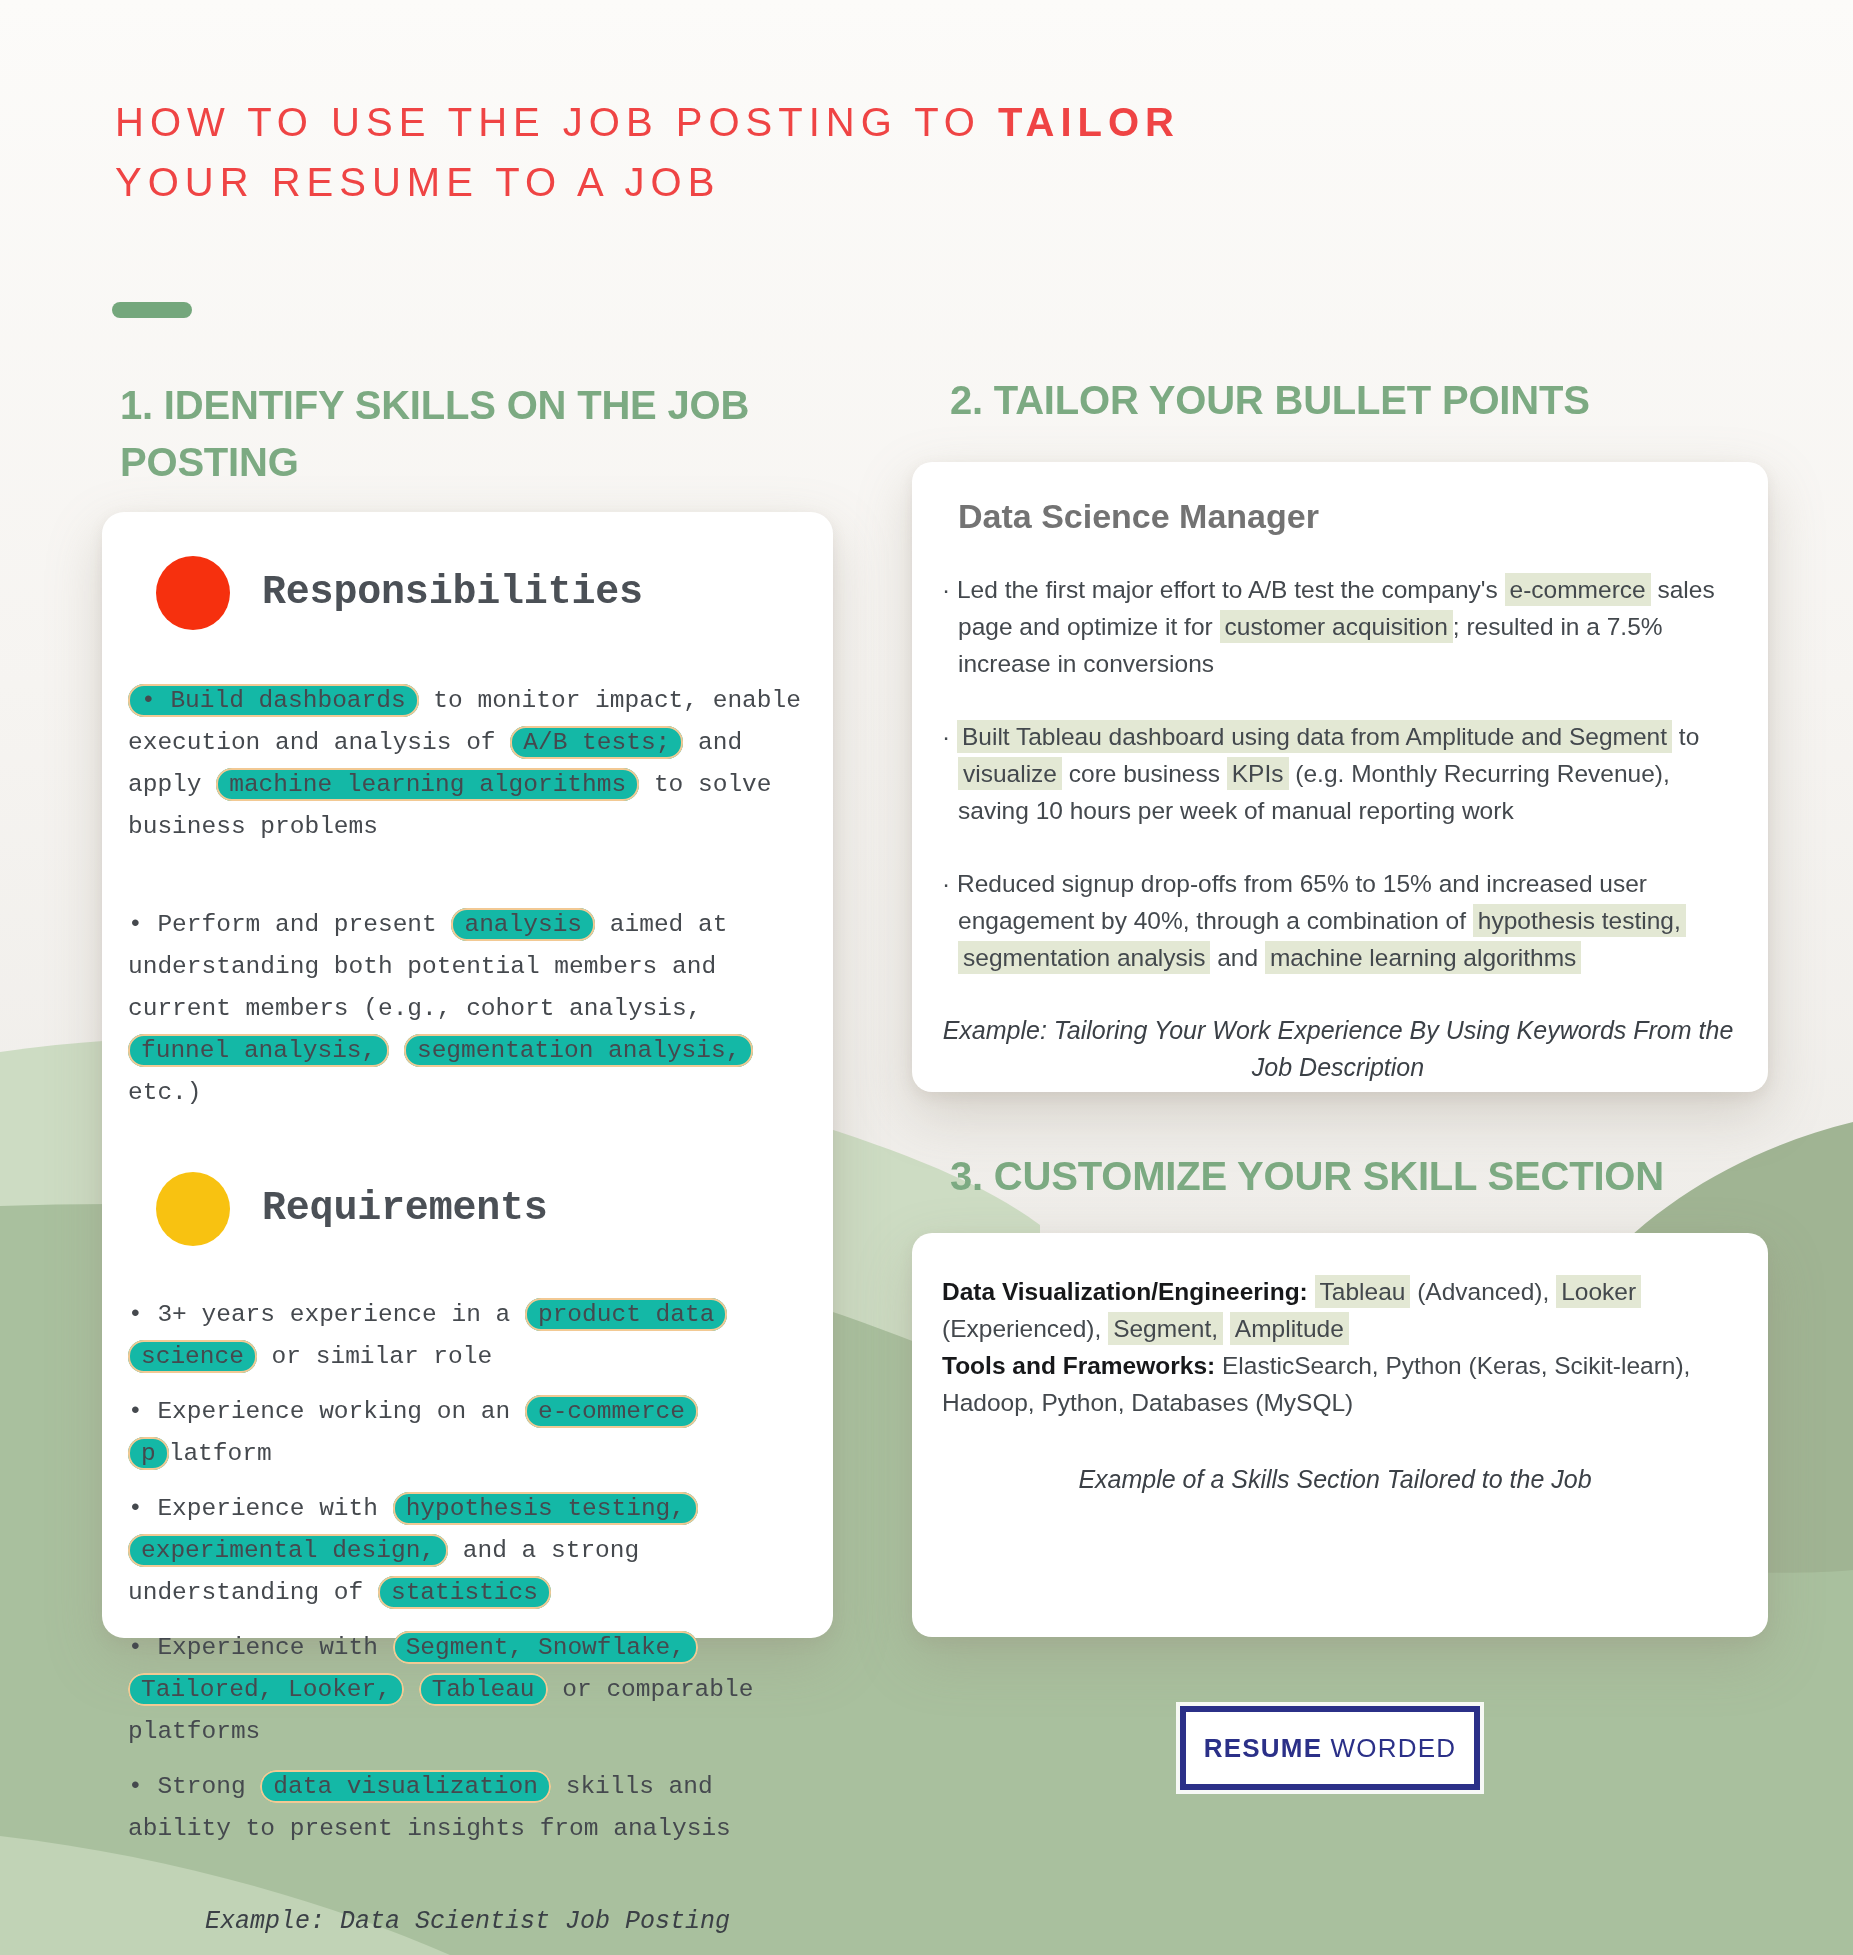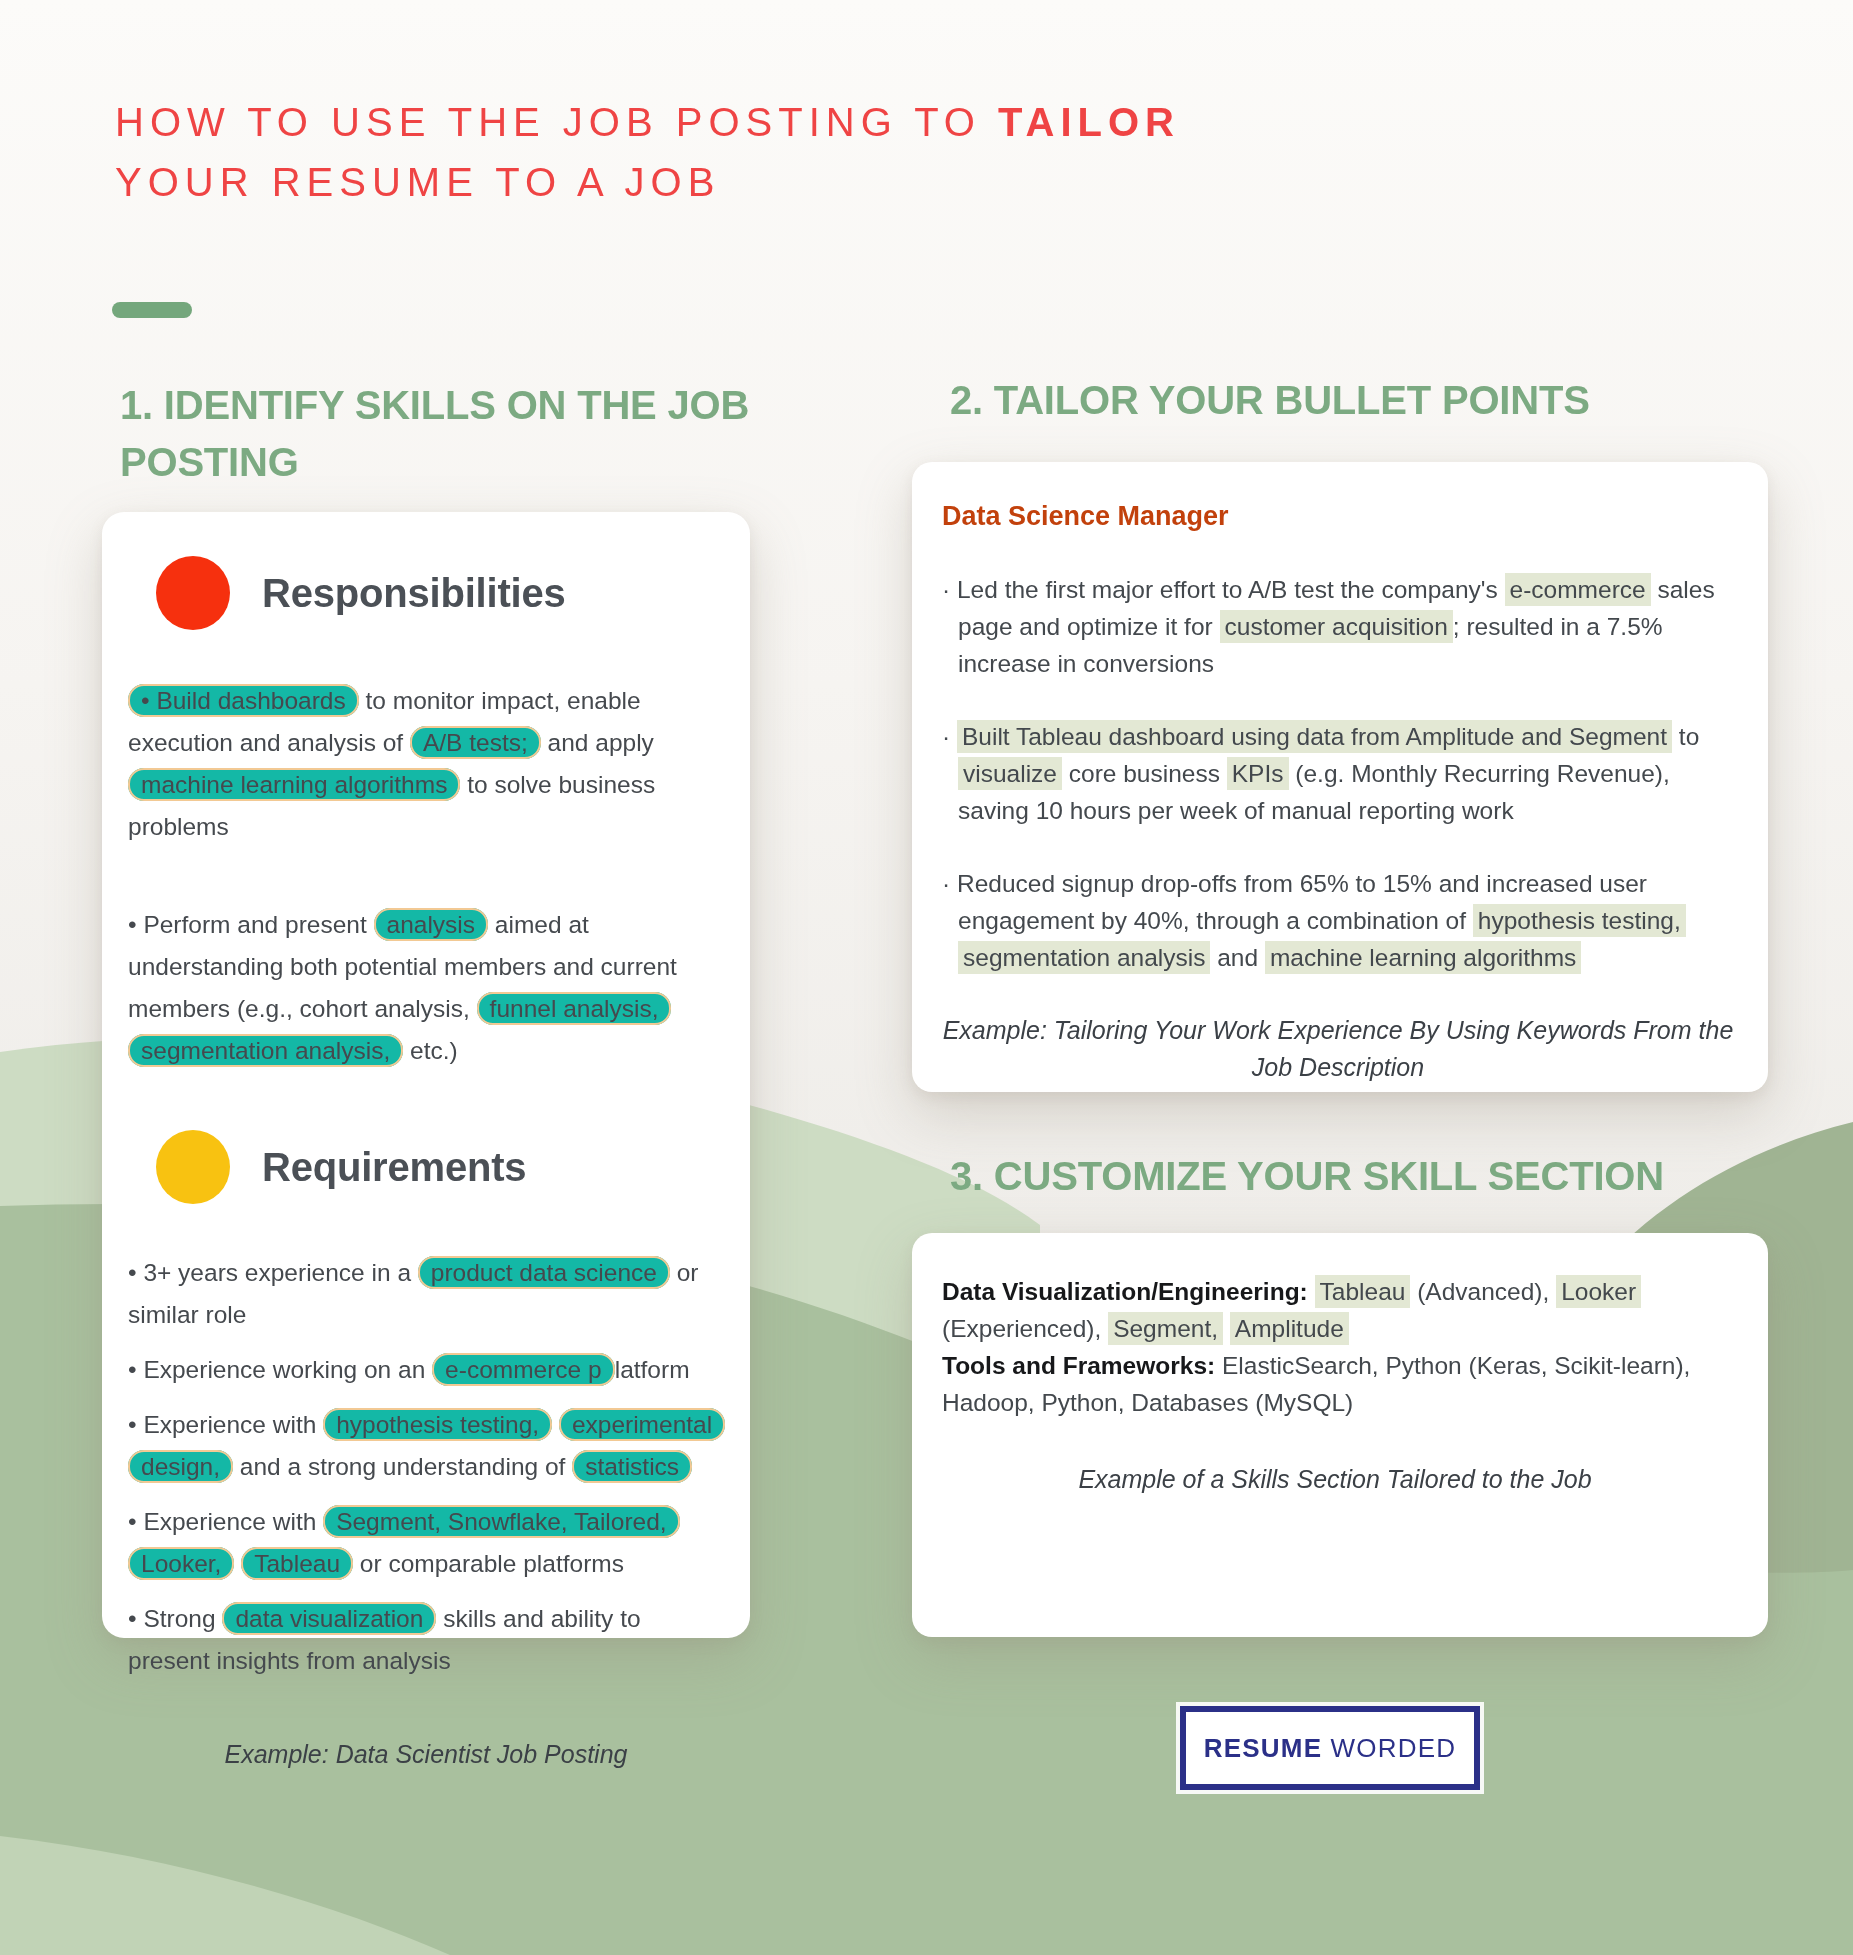--- a/index.html
+++ b/index.html
@@ -16,21 +16,21 @@
   .page-title .bold{font-weight:700;}
   .title-dash{position:absolute;left:112px;top:302px;width:80px;height:16px;border-radius:9px;background:#74a77c;z-index:2;}
   .sec-h{position:absolute;z-index:2;font-size:40px;font-weight:700;color:#7caa82;line-height:57px;letter-spacing:-0.2px;}
   #h1{left:120px;top:377px;width:640px;}
   #h2{left:950px;top:372px;width:880px;}
   #h3{left:950px;top:1148px;width:880px;}
   .card{
     position:absolute;background:#ffffff;z-index:3;box-sizing:border-box;
     box-shadow:0 22px 55px rgba(148,138,122,0.30),0 5px 14px rgba(148,138,122,0.14);
   }
-  #card-left{left:102px;top:512px;width:648px;height:1126px;border-radius:22px;padding:44px 26px 0 26px;}
+  #card-left{left:102px;top:512px;width:731px;height:1126px;border-radius:22px;padding:44px 26px 0 26px;font-family:Liberation Mono, monospace;}
   #card-right1{left:912px;top:462px;width:856px;height:630px;border-radius:20px;padding:36px 34px 0 30px;}
   #card-right2{left:912px;top:1233px;width:856px;height:404px;border-radius:20px;padding:40px 40px 0 30px;}
   .group-h{display:flex;align-items:center;gap:32px;margin-left:28px;}
   .group-h.req{margin-top:58px;}
   .circle{width:74px;height:74px;border-radius:50%;flex:0 0 auto;}
   .circle.red{background:#f6300e;}
   .circle.gold{background:#f8c211;}
   .group-lbl{font-size:40px;font-weight:700;color:#4b5056;letter-spacing:-0.2px;}
   .body-l{font-size:24.5px;line-height:42px;color:#45494e;font-weight:400;}
   .lp{margin:50px 0 0 0;}
@@ -40,21 +40,21 @@
     background:#14b8a6;border:2px solid #f2c994;border-radius:16px;padding:1px 11px;
     -webkit-box-decoration-break:clone;box-decoration-break:clone;
   }
   .hl-g{
     background:#e3e8d4;padding:3px 5px;
     -webkit-box-decoration-break:clone;box-decoration-break:clone;
   }
   .example{font-style:italic;font-size:25px;color:#3b4046;font-weight:400;text-align:center;}
   #card-left .example{margin-top:52px;line-height:40px;}
   .body-r{font-size:24.5px;line-height:37px;color:#43484d;font-weight:400;}
-  .job-title{font-size:27px;font-weight:700;color:#c2410c;margin:0 0 36px 0;}
+  .job-title{font-size:34px;font-weight:700;color:#737373;margin:0 0 36px 16px;}
   .rp{margin:0 0 36px 0;padding-left:16px;text-indent:-16px;}
   #card-right1 .example{line-height:37px;margin-top:2px;}
   .skl{margin:0;}
   .b{font-weight:700;color:#17181a;}
   #card-right2 .example{margin-top:40px;}
   #logo{
     position:absolute;left:1180px;top:1706px;width:300px;height:84px;z-index:3;
     background:#ffffff;border:6px solid #2b3088;box-sizing:border-box;
     display:flex;align-items:center;justify-content:center;
     box-shadow:0 0 0 4px rgba(255,255,255,0.9);

